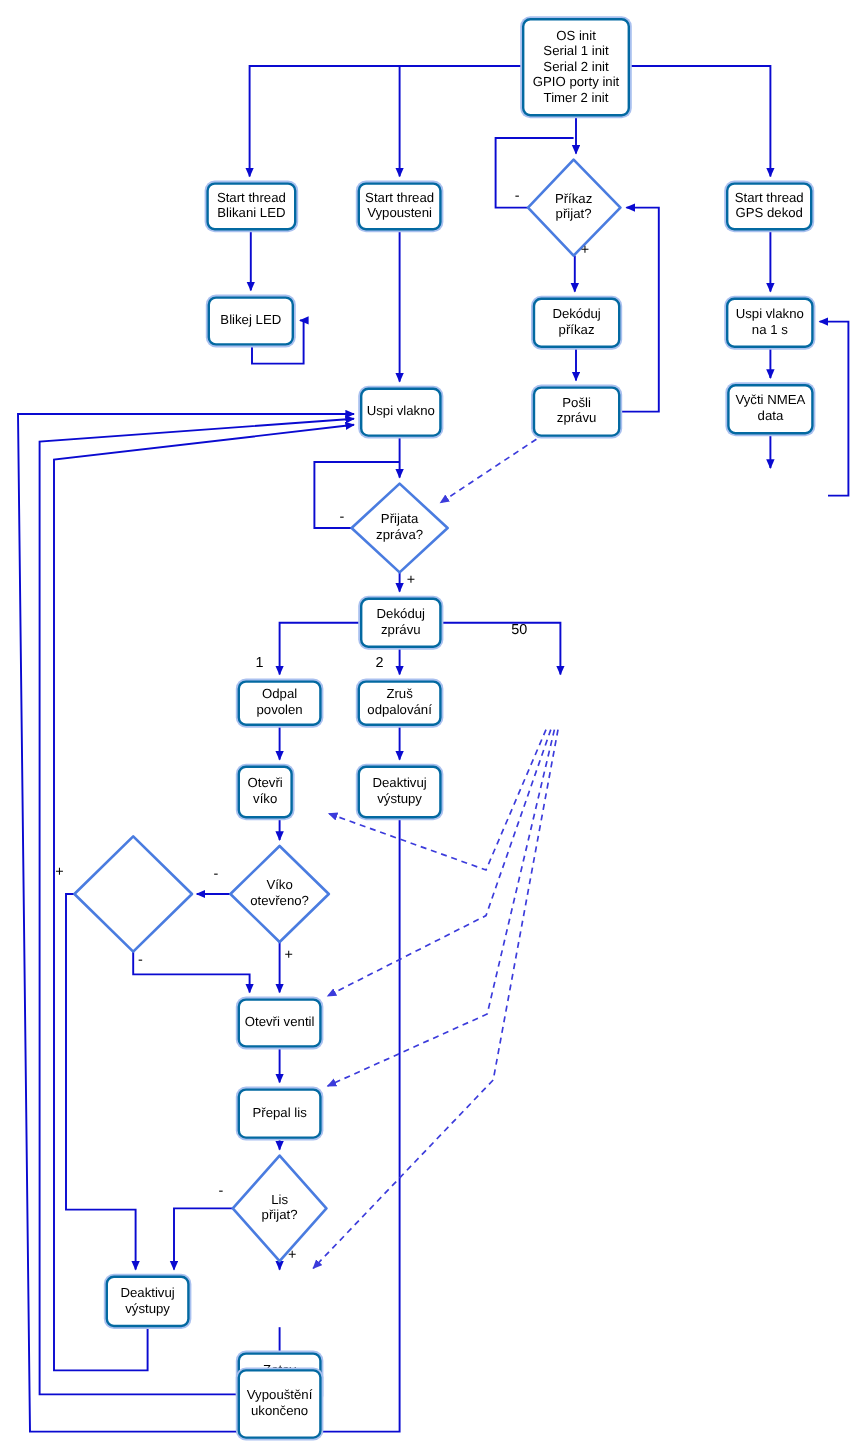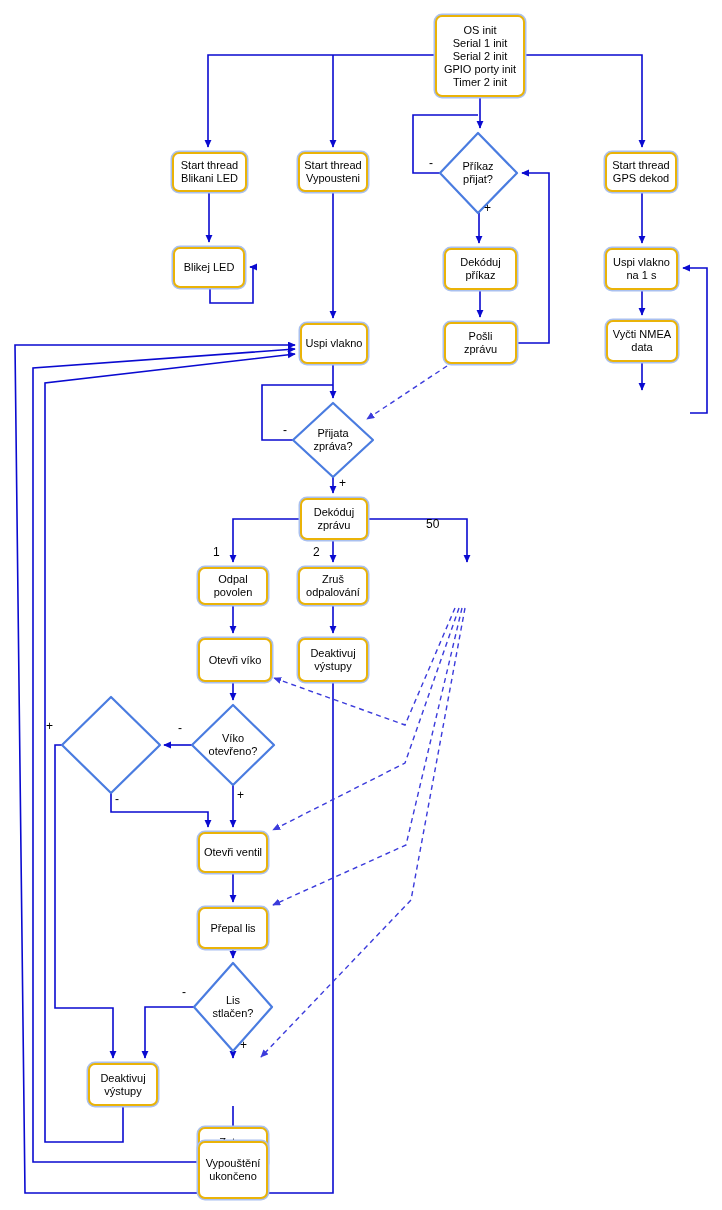--- a/index.html
+++ b/index.html
@@ -5,21 +5,21 @@
   html,body{margin:0;padding:0;background:#ffffff;}
   #canvas{
     position:relative;width:722px;height:1210px;background:#ffffff;
     font-family:"Liberation Sans","DejaVu Sans",sans-serif;color:#000;
     overflow:hidden;
   }
   #wires{position:absolute;left:0;top:0;width:722px;height:1210px;}
   .node{
     position:absolute;display:flex;align-items:center;justify-content:center;
     text-align:center;white-space:pre-line;font-size:11px;line-height:13px;
-    background:#ffffff;border:2px solid #eab308;border-radius:7px;
+    background:#ffffff;border:2px solid #0369a1;border-radius:7px;
     box-shadow:0 0 0 1.5px #a9c0ef;box-sizing:border-box;padding:1px 2px;
   }
   .dtext{
     position:absolute;display:flex;align-items:center;justify-content:center;
     text-align:center;white-space:pre-line;font-size:11px;line-height:13px;
   }
   .elabel{position:absolute;font-size:12px;line-height:12px;}
 </style>
 </head>
 <body>
@@ -112,40 +112,40 @@
 na 1 s</div>
   <div class="node" style="left:606px;top:320px;width:72px;height:42px">Vyčti NMEA
 data</div>
   <div class="node" style="left:300px;top:323px;width:68px;height:41px">Uspi vlakno</div>
   <div class="node" style="left:300px;top:498px;width:68px;height:42px">Dekóduj
 zprávu</div>
   <div class="node" style="left:198px;top:567px;width:70px;height:38px">Odpal
 povolen</div>
   <div class="node" style="left:298px;top:567px;width:70px;height:38px">Zruš
 odpalování</div>
-  <div class="node" style="left:198px;top:638px;width:74px;height:44px">Otevři víko</div>
+  <div class="node" style="left:198px;top:638px;width:46px;height:44px">Otevři víko</div>
   <div class="node" style="left:298px;top:638px;width:70px;height:44px">Deaktivuj
 výstupy</div>
   <div class="node" style="left:198px;top:832px;width:70px;height:41px">Otevři ventil</div>
   <div class="node" style="left:198px;top:907px;width:70px;height:42px">Přepal lis</div>
   <div class="node" style="left:88px;top:1063px;width:70px;height:43px">Deaktivuj
 výstupy</div>
   <div class="node" style="left:198px;top:1127px;width:70px;height:43px">Zatav
 balón</div>
   <div class="node" style="left:198px;top:1141px;width:70px;height:58px">Vypouštění
 ukončeno</div>
 
   <div class="dtext" style="left:444px;top:152px;width:68px;height:42px">Příkaz
 přijat?</div>
   <div class="dtext" style="left:299px;top:419px;width:68px;height:42px">Přijata
 zpráva?</div>
   <div class="dtext" style="left:199px;top:724px;width:68px;height:42px">Víko
 otevřeno?</div>
   <div class="dtext" style="left:199px;top:986px;width:68px;height:42px">Lis
-stlačen?</div>
+přijat?</div>
 
   <span class="elabel" style="left:429px;top:157px">-</span>
   <span class="elabel" style="left:484px;top:202px">+</span>
   <span class="elabel" style="left:283px;top:424px">-</span>
   <span class="elabel" style="left:339px;top:477px">+</span>
   <span class="elabel" style="left:213px;top:546px">1</span>
   <span class="elabel" style="left:313px;top:546px">2</span>
   <span class="elabel" style="left:426px;top:518px">50</span>
   <span class="elabel" style="left:178px;top:722px">-</span>
   <span class="elabel" style="left:237px;top:789px">+</span>

